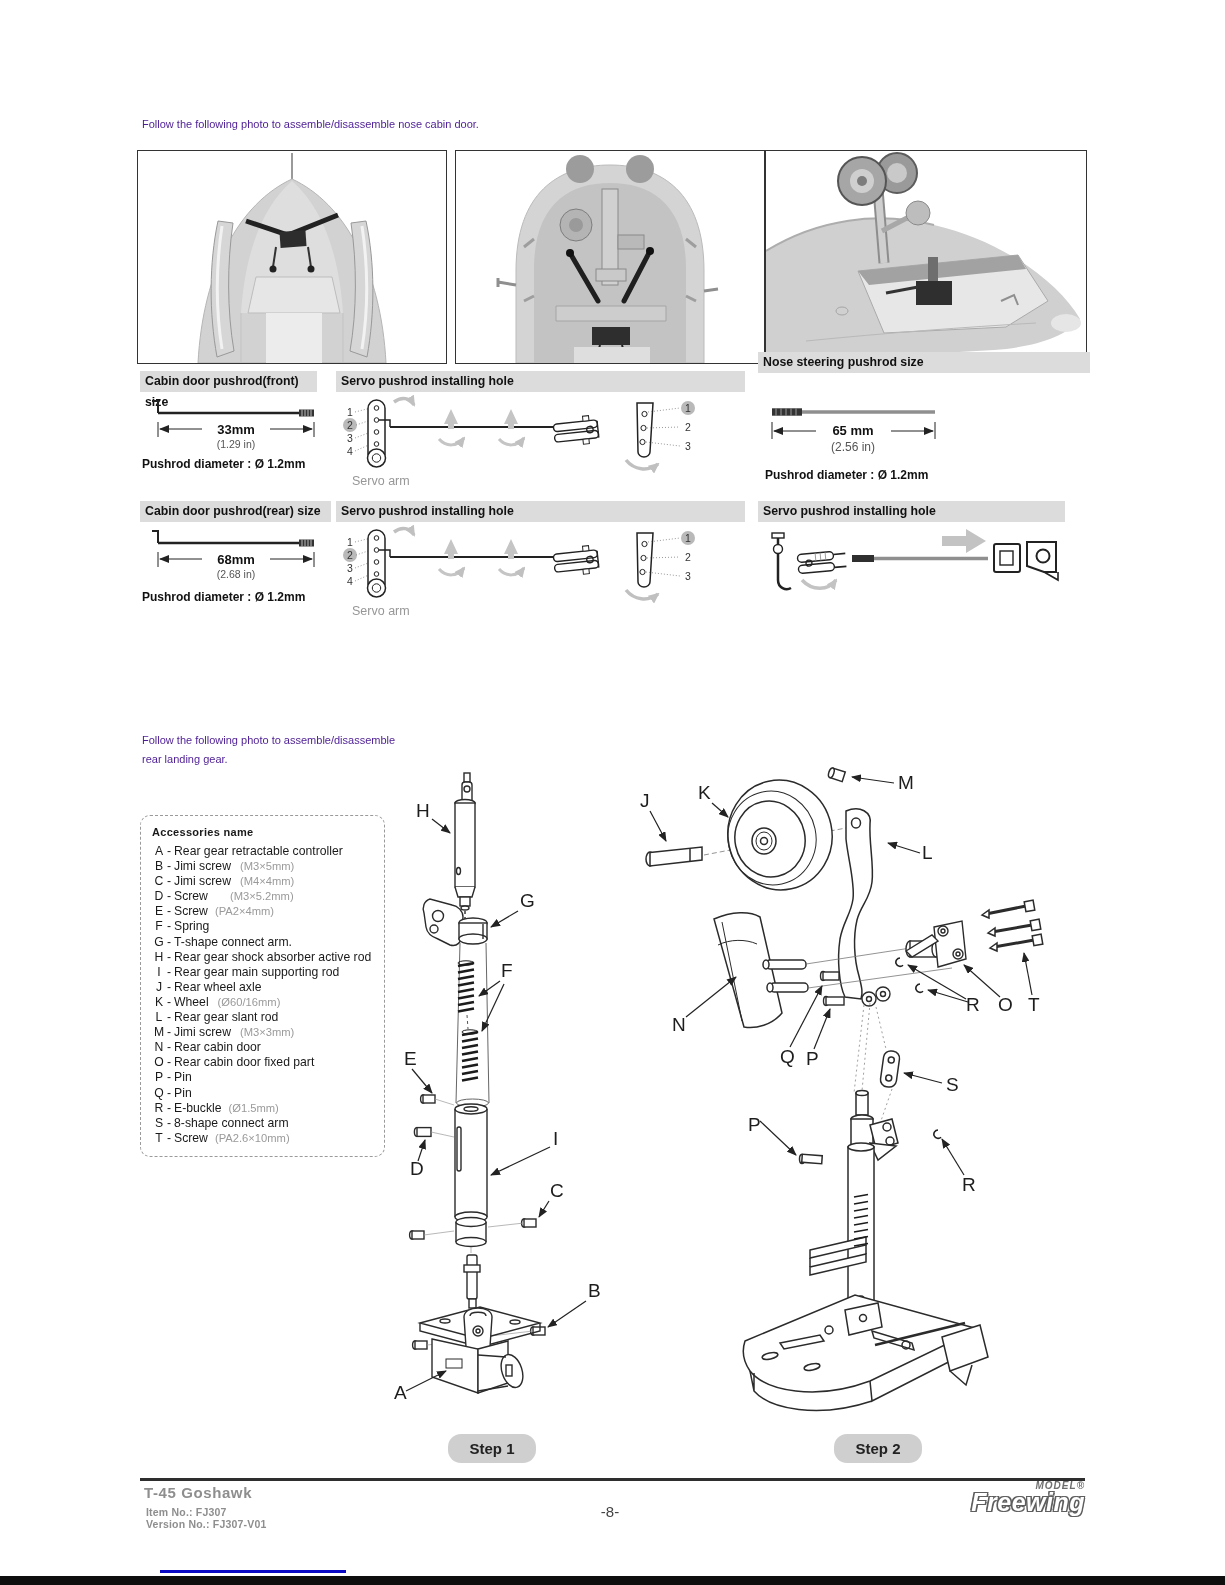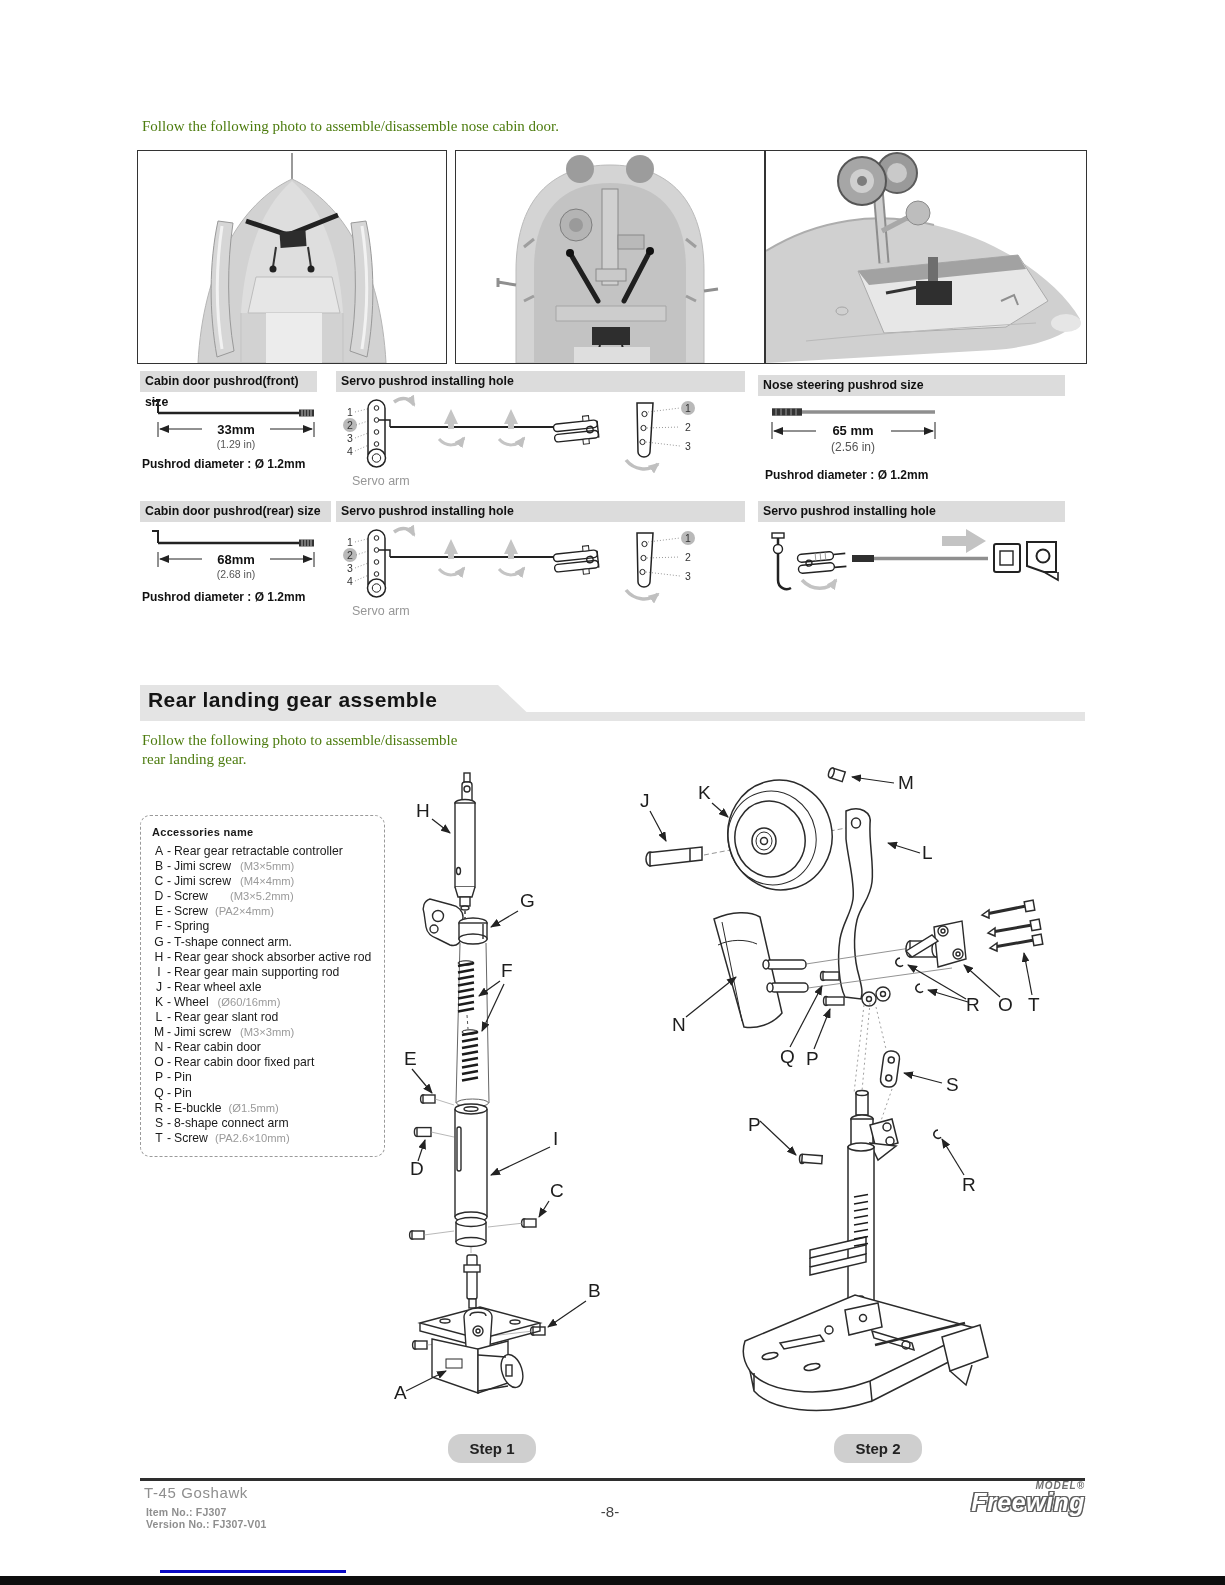--- a/index.html
+++ b/index.html
@@ -5,36 +5,36 @@
   html,body{margin:0;padding:0;background:#777;}
   #page{position:relative;width:1225px;height:1585px;background:#fff;overflow:hidden;
         font-family:"Liberation Sans",sans-serif;color:#1a1a1a;}
   .abs{position:absolute;}
   .banner{position:absolute;left:140px;width:945px;height:36px;}
   .banner .blk{position:absolute;left:0;top:0;width:400px;height:100%;background:#e4e4e4;
         clip-path:polygon(0 0,358px 0,396px 100%,0 100%);}
   .banner .strip{position:absolute;left:380px;right:0;bottom:0;height:9px;background:#e4e4e4;}
   .banner .ttl{position:absolute;left:8px;top:3px;font-size:21px;font-weight:bold;color:#141414;letter-spacing:.4px;}
   .banner .lang{position:absolute;right:8px;top:4px;font-size:17px;font-weight:bold;color:#c7c7c7;}
-  .intro{font-size:15px;color:#4d7c0f;font-family:Liberation Serif, serif;}
+  .intro{font-size:11px;color:#4c1d95;}
   .photo{position:absolute;top:150px;height:212px;border:1px solid #333;background:#fff;}
   .bar{position:absolute;height:21px;background:#dcdcdc;font-size:12.3px;font-weight:bold;
        line-height:21px;padding-left:5px;box-sizing:border-box;color:#111;}
   .diam{position:absolute;font-size:12px;font-weight:bold;color:#111;}
   .accbox{position:absolute;left:140px;top:815px;width:245px;height:342px;border:1.5px dashed #9a9a9a;
           border-radius:10px;box-sizing:border-box;padding:10px 4px 0 11px;}
   .acctitle{font-size:11px;font-weight:bold;margin-bottom:6px;letter-spacing:.3px;}
   .accrow{display:flex;align-items:baseline;font-size:12.2px;line-height:15.1px;white-space:nowrap;}
   .accrow .k{width:14px;flex:none;text-align:center;}
   .accrow .sep{margin:0 3px 0 1px;}
   .accrow .s{margin-left:9px;font-size:11.2px;color:#9a9a9a;}
   .stepbtn{position:absolute;top:1434px;width:88px;height:29px;background:#cfcfcf;border-radius:13px;
            text-align:center;line-height:29px;font-weight:bold;font-size:15px;color:#222;}
   .f-rule{position:absolute;left:140px;top:1478px;width:945px;height:3px;background:#2e2e2e;}
-  .f-prod{position:absolute;left:144px;top:1484px;font-size:15px;font-weight:normal;color:#8e8e8e;letter-spacing:.6px;}
+  .f-prod{position:absolute;left:144px;top:1484px;font-size:15px;font-weight:bold;color:#8e8e8e;letter-spacing:.6px;}
   .f-sm{position:absolute;font-size:10.5px;color:#8e8e8e;font-weight:bold;letter-spacing:.2px;}
   .f-page{position:absolute;left:560px;top:1503px;width:100px;text-align:center;font-size:15px;color:#444;}
   .logo{position:absolute;left:950px;top:1480px;width:135px;text-align:right;}
   .logo .top{font-size:10px;font-weight:bold;font-style:italic;color:#6f6f6f;letter-spacing:1px;}
   .logo .main{font-size:25px;font-weight:bold;font-style:italic;letter-spacing:.5px;color:#fff;
       text-shadow:-1.4px -1.4px 0 #5e5e5e,1.4px -1.4px 0 #5e5e5e,-1.4px 1.4px 0 #5e5e5e,1.4px 1.4px 0 #5e5e5e;
       line-height:22px;}
   .blue-line{position:absolute;left:160px;top:1570px;width:186px;height:3px;background:#0a0ac4;}
   .black-bar{position:absolute;left:0;top:1576px;width:1225px;height:9px;background:#0e0e0e;}
   svg text{font-family:"Liberation Sans",sans-serif;}
@@ -118,21 +118,21 @@
       <path d="M120,142 L152,136" stroke="#333" stroke-width="3"></path>
       <path d="M235,150 L248,144 L252,154" stroke="#8f8f8f" stroke-width="2" fill="none"></path>
       <ellipse cx="300" cy="172" rx="15" ry="9" fill="#e6e6e6"></ellipse>
       <path d="M40,190 C120,182 200,176 270,172" stroke="#b9b9b9" fill="none"></path>
       <path d="M70,160 a6,4 0 1 0 12,0 a6,4 0 1 0 -12,0" fill="none" stroke="#a5a5a5"></path>
     </svg>
   </div>
 
   <div class="bar" style="left:140px;top:371px;width:177px">Cabin door pushrod(front) size</div>
   <div class="bar" style="left:336px;top:371px;width:409px">Servo pushrod installing hole</div>
-  <div class="bar" style="left:758px;top:375px;width:307px">Nose steering pushrod size</div>
+  <div class="bar" style="left:758px;top:352px;width:332px">Nose steering pushrod size</div>
 
   <svg class="abs" style="left:142px;top:396px" width="190" height="58" viewBox="0 0 190 58">
     <defs>
         <marker id="m1" markerWidth="10" markerHeight="8" refX="9" refY="4" orient="auto" markerUnits="userSpaceOnUse">
           <path d="M0,0L10,4L0,8Z" fill="#222"></path>
         </marker>
       </defs>
     <path d="M10,5 L16,5 L16,17" stroke="#222" stroke-width="2" fill="none"></path>
     <line x1="16" y1="17" x2="172" y2="17" stroke="#222" stroke-width="2.4"></line>
     <rect x="157" y="13.5" width="15" height="7" fill="#333"></rect>
@@ -302,25 +302,20 @@
     <rect x="96" y="27" width="22" height="7" fill="#2f2f2f"></rect>
     <line x1="118" y1="30.5" x2="232" y2="30.5" stroke="#8f8f8f" stroke-width="3.5"></line>
     <polygon points="186,8 210,8 210,1 230,13 210,25 210,18 186,18" fill="#c3c3c3"></polygon>
     <rect x="238" y="16" width="26" height="28" rx="2" fill="#fff" stroke="#222" stroke-width="2"></rect>
     <rect x="244" y="23" width="13" height="14" fill="#fff" stroke="#222" stroke-width="1.4"></rect>
     <path d="M271,14 L300,14 L300,44 L288,44 L271,38 Z" fill="#fff" stroke="#222" stroke-width="2"></path>
     <circle cx="287" cy="28" r="6.5" fill="#fff" stroke="#222" stroke-width="2"></circle>
     <path d="M288,44 L302,52 L302,44" stroke="#222" stroke-width="1.6" fill="none"></path>
   </svg>
 
-  <div class="banner" style="top:685px">
-    <div class="blk"></div>
-    <div class="strip"></div>
-    <span class="ttl">Rear landing gear assemble</span>
-  </div>
   <div class="abs intro" style="left:142px;top:731px;line-height:19px">
     <span style="display:block">Follow the following photo to assemble/disassemble</span>
     <span style="display:block">rear landing gear.</span>
   </div>
 
   <div class="accbox">
     <div class="acctitle">Accessories name</div>
     <div class="accrow">
         <span class="k">A</span>
         <span class="sep">-</span>

